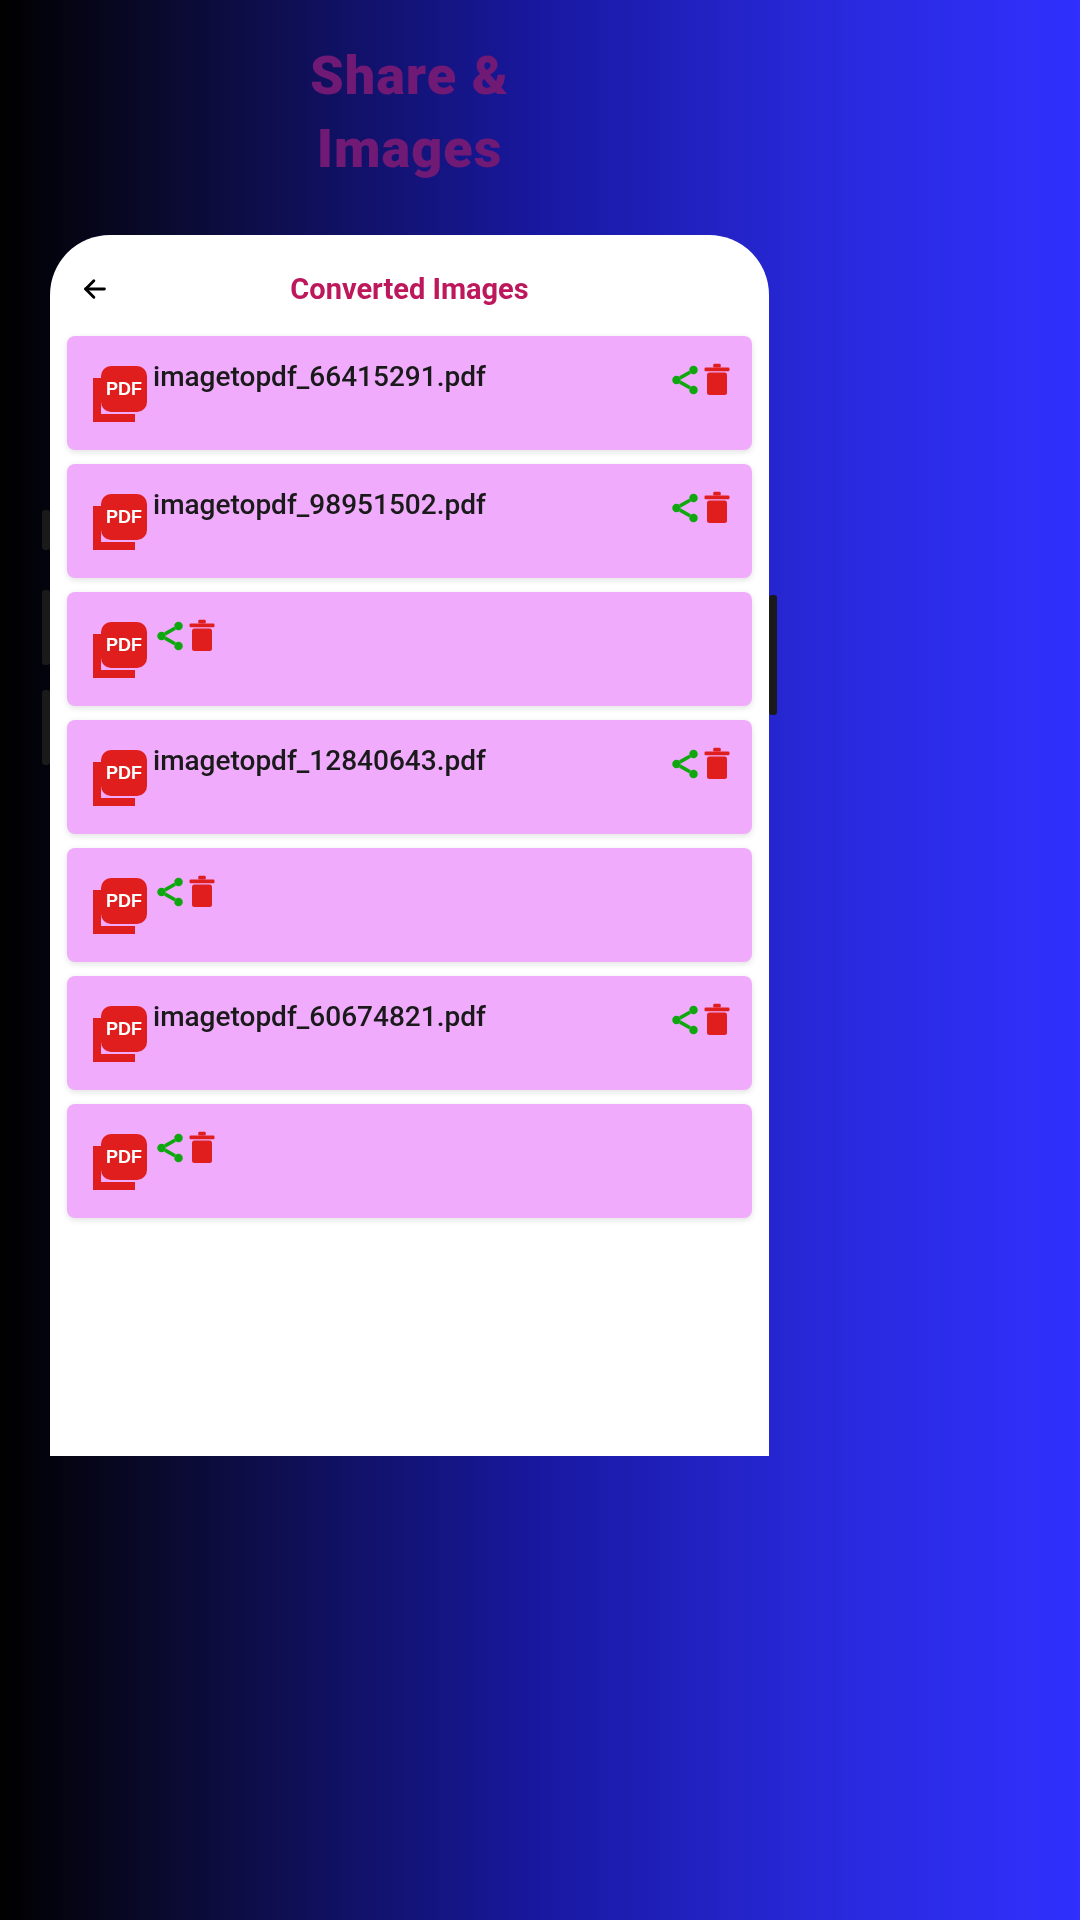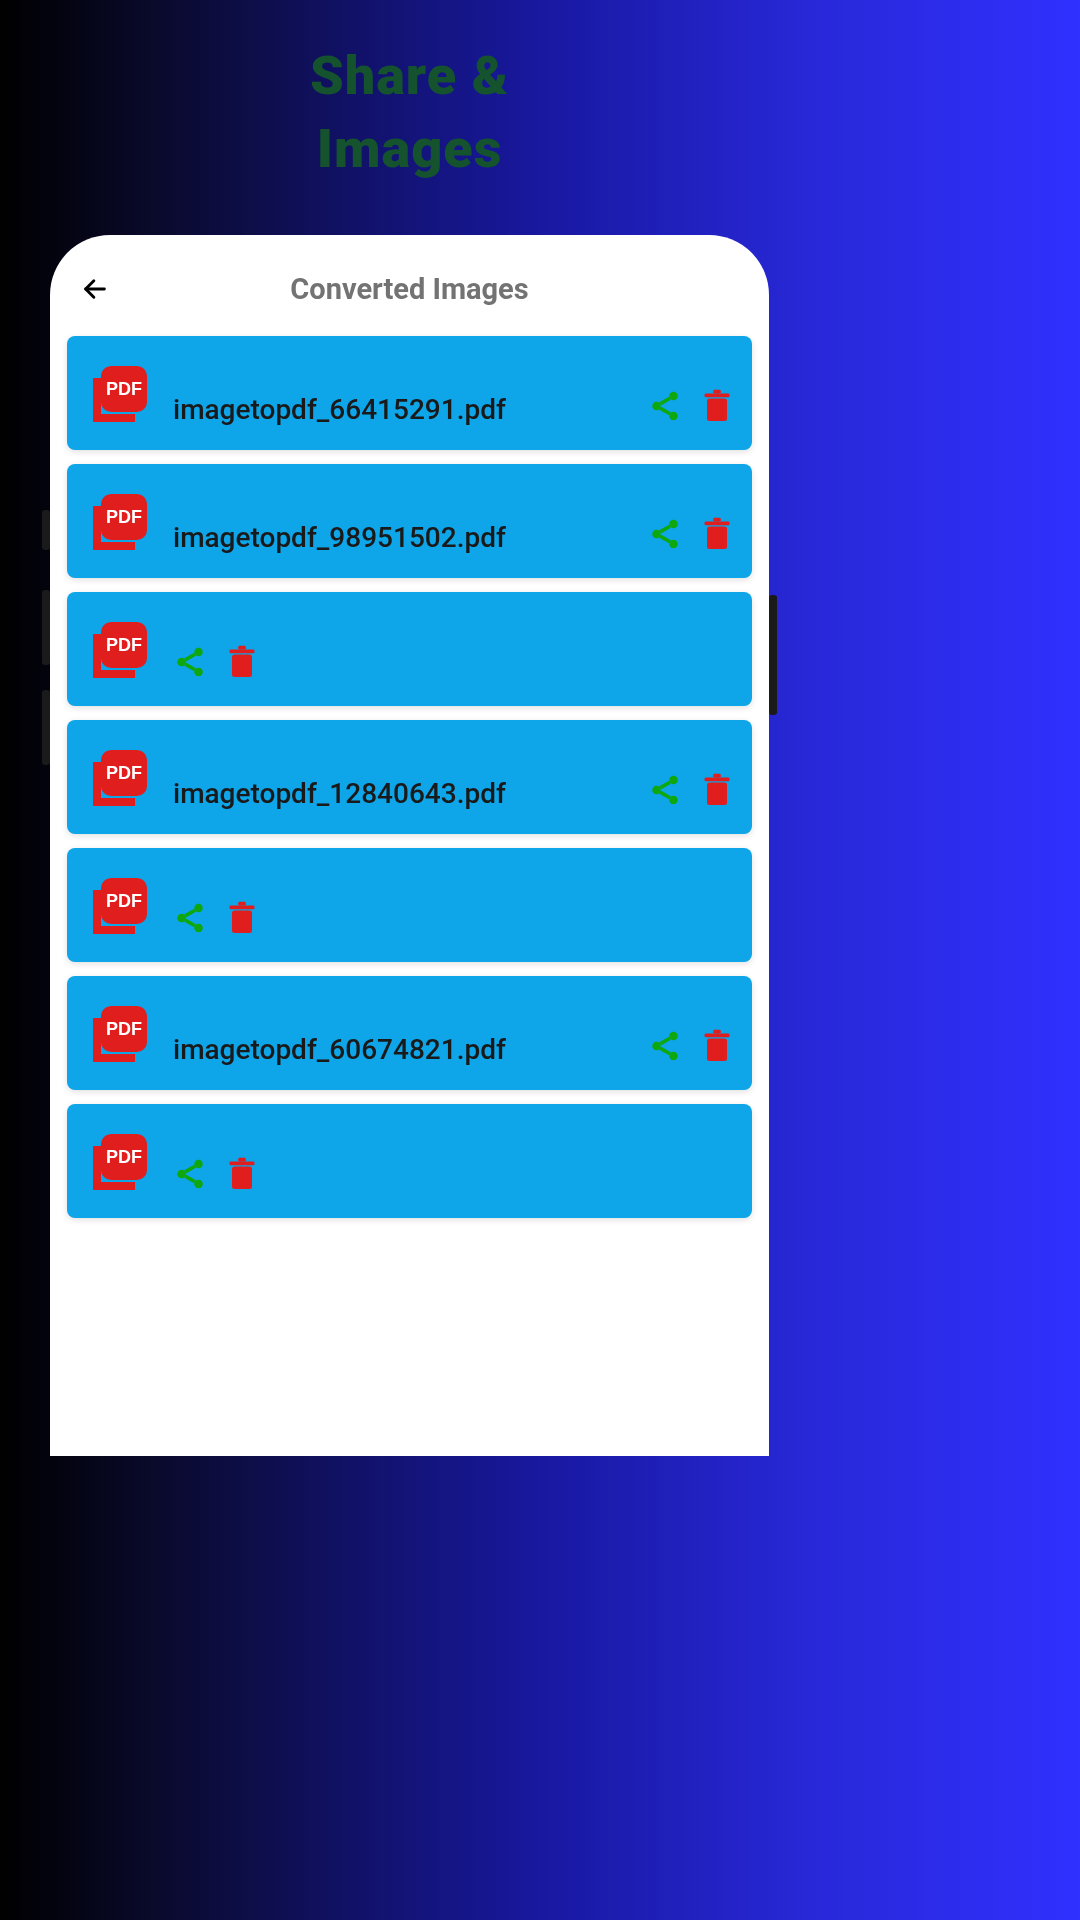--- a/index.html
+++ b/index.html
@@ -11,21 +11,21 @@
     body {
       width: 819px;
       height: 1456px;
       background: linear-gradient(90deg, #000000 0%, #0a0a2e 15%, #1818a0 50%, #2828d8 75%, #3030ff 100%);
       font-family: -apple-system, BlinkMacSystemFont, 'Segoe UI', Roboto, Arial, sans-serif;
       overflow: hidden;
       position: relative;
     }
 
     .promo-title {
-      color: #14532d;
+      color: #701a75;
       font-weight: 900;
       font-size: 54px;
       text-align: center;
       padding-top: 40px;
       line-height: 1.35;
       letter-spacing: 1px;
     }
 
     .phone-frame {
       position: absolute;
@@ -84,39 +84,38 @@
       justify-content: center;
       width: 32px;
       height: 32px;
     }
 
     .header-title {
       flex: 1;
       text-align: center;
       font-size: 29px;
       font-weight: 700;
-      color: #737373;
+      color: #be185d;
       margin-right: 32px;
     }
 
     .file-list {
       display: flex;
       flex-direction: column;
       gap: 14px;
       padding: 0 2px;
     }
 
     .file-row {
-      background: #0ea5e9;
+      background: #f0abfc;
       border-radius: 8px;
       box-shadow: 0 2px 6px rgba(0,0,0,0.12);
       display: flex;
-      align-items: flex-end;
+      align-items: flex-start;
       padding: 24px 20px;
-      gap: 20px;
     }
 
     .pdf-icon-wrap {
       display: flex;
       align-items: center;
       justify-content: center;
       width: 66px;
       height: 66px;
       flex-shrink: 0;
     }

